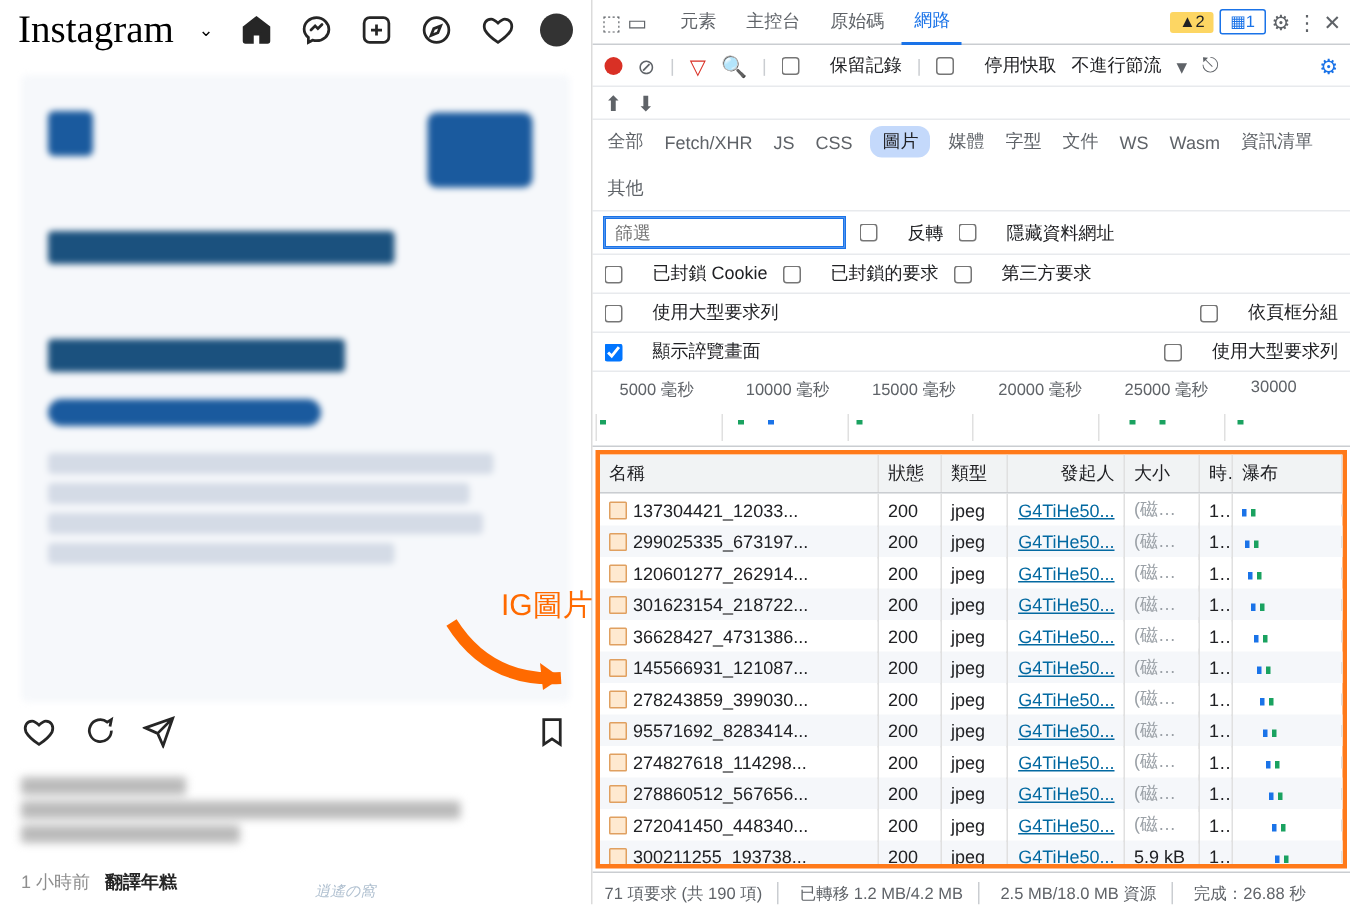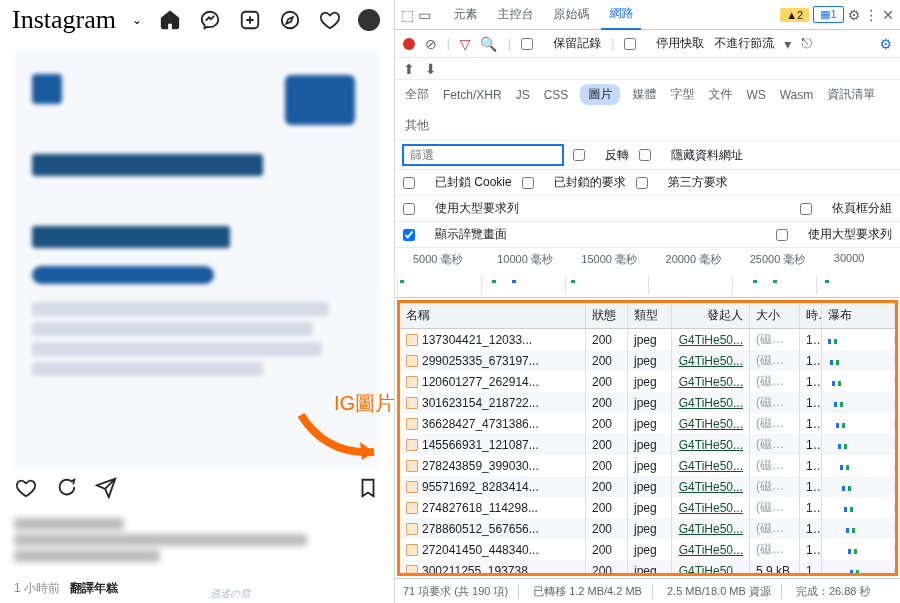--- a/index.html
+++ b/index.html
@@ -1,20 +1,20 @@
 <!DOCTYPE html>
 <html><head>
 <meta charset="utf-8">
 <style>
 * { margin: 0; padding: 0; box-sizing: border-box; font-family: -apple-system, "Segoe UI", Arial, sans-serif; }
 body { width: 900px; height: 603px; display: flex; background: #fff; position: relative; overflow: hidden; }
 
 
 .ig { width: 395px; height: 100%; border-right: 1px solid #dbdbdb; display: flex; flex-direction: column; position: relative; }
-.ig-header { height: 40px; display: flex; align-items: center; padding: 16px 12px; gap: 16px; }
+.ig-header { height: 40px; display: flex; align-items: center; padding: 16px 12px; gap: 16px; justify-content: space-between; }
 .ig-logo { font-family: 'Brush Script MT', cursive; font-size: 26px; font-weight: 500; }
 .chev { font-size: 12px; }
 .ig-icon { width: 24px; height: 24px; display: inline-flex; align-items: center; justify-content: center; }
 .ig-icon svg { width: 22px; height: 22px; stroke: #262626; fill: none; stroke-width: 2; }
 .ig-icon.home svg { fill: #262626; }
 .ig-post { flex: 1; padding: 10px 14px; display: flex; flex-direction: column; }
 .blur-card { flex: 1; background: #f6f8fb; border-radius: 4px; filter: blur(2px); position: relative; padding: 18px; }
 .blur-box { background: #d4dbe6; height: 14px; margin: 6px 0; border-radius: 3px; }
 .blur-bubble { position: absolute; right: 25px; top: 25px; width: 70px; height: 50px; background: #1a5a9e; border-radius: 6px; }
 .blur-title { height: 22px; width: 70%; background: #1b517e; margin: 50px 0 8px 0; border-radius: 3px; }
@@ -56,25 +56,25 @@
 .c-ty { width: 44px; }
 .c-in { width: 78px; text-align: right; }
 .c-sz { width: 50px; }
 .c-ti { width: 22px; }
 .c-wf { flex: 1; position: relative; }
 .tbl-body { flex: 1; overflow-y: auto; }
 .tr { display: flex; font-size: 12px; height: 21px; align-items: center; }
 .tr:nth-child(even) { background: #f5f7fa; }
 .fic { width: 12px; height: 12px; display: inline-block; background: #888; margin-right: 4px; vertical-align: middle; border-radius: 1px; }
 .fic.jp { background: #fee9d0; border: 1px solid #e0a060; }
-.lnk { color: #14532d; text-decoration: underline; }
+.lnk { color: #0369a1; text-decoration: underline; }
 .gray { color: #9aa0a6; }
 .wf-bar { position: absolute; width: 3px; height: 12px; background: #1a73e8; top: 3px; }
 .wf-bar.g { background: #1aa260; }
-.footer-bar { height: 22px; border-top: 1px solid #cacdd1; display: flex; align-items: center; gap: 14px; padding: 12px 8px; font-size: 11px; color: #5f6368; }
+.footer-bar { height: 22px; border-top: 1px solid #cacdd1; display: flex; align-items: flex-end; gap: 14px; padding: 0 8px; font-size: 11px; color: #5f6368; }
 .footer-bar span { border-right: 1px solid #cacdd1; padding-right: 10px; }
 .footer-bar span:last-child { border: none; }
 
 
 .anno { position: absolute; left: 296px; top: 400px; color: #ff6a00; font-size: 20px; font-weight: 500; z-index: 50; pointer-events: none; display: flex; align-items: center; }
 .anno svg { width: 90px; height: 60px; }
 .anno-text { position: absolute; left: 38px; top: -10px; white-space: nowrap; }
 
 .watermark { position: absolute; left: 210px; bottom: 2px; font-size: 10px; color: #b0c0d0; font-style: italic; }
 </style>

